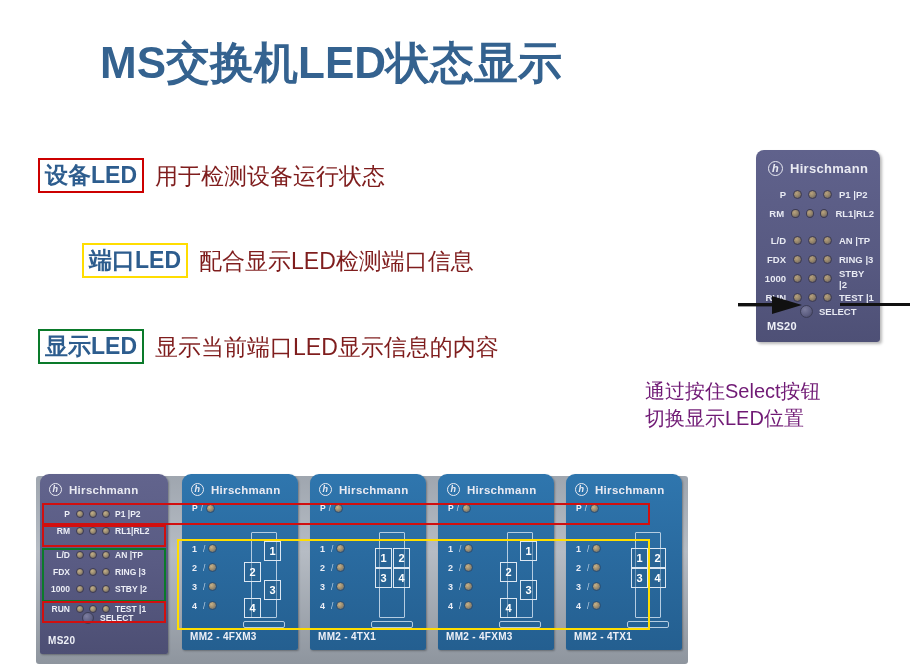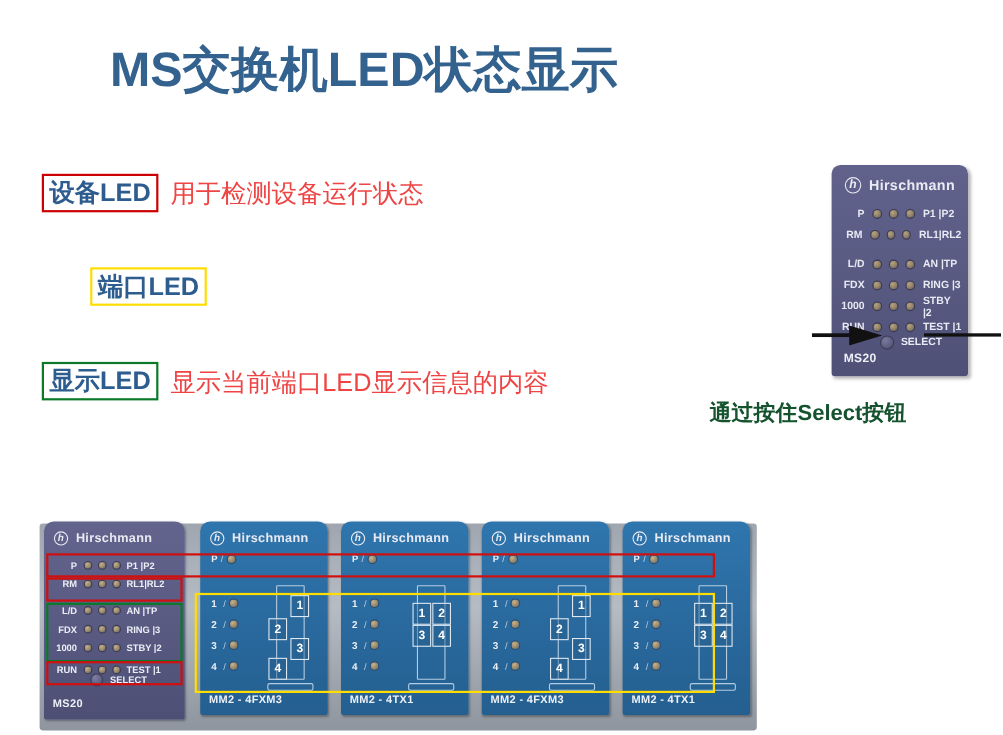--- a/index.html
+++ b/index.html
@@ -43,32 +43,32 @@
   .bullet-tag {
     font-size: 23px;
     font-weight: bold;
     color: #2d5d8e;
     padding: 2px 5px 3px 5px;
     border: 2px solid #cc0000;
     line-height: 1.15;
   }
   .bullet-desc {
     font-size: 23px;
-    color: #ef4444;
+    color: #7f1d1d;
     margin-left: 11px;
     line-height: 1.15;
   }
 
   
   #callout-text {
     position: absolute;
-    left: 645px; top: 363px;
+    left: 645px; top: 378px;
     font-size: 20px;
-    font-weight: bold;
-    color: #14532d;
+    font-weight: normal;
+    color: #701a75;
     line-height: 1.35;
     white-space: nowrap;
   }
 
   
   .device {
     position: absolute;
     border-radius: 8px 8px 3px 3px;
     box-shadow: 2px 2px 3px rgba(0,0,0,0.28);
     overflow: hidden;
@@ -302,20 +302,21 @@
 
   <div id="slide-title">MS交换机LED状态显示</div>
 
   <div class="bullet-row" id="bullet-0">
     <span class="bullet-tag" style="border-color:#cc0000;text-align:right;">设备LED</span>
     <span class="bullet-desc">用于检测设备运行状态</span>
   </div>
 
   <div class="bullet-row" id="bullet-1">
     <span class="bullet-tag" style="border-color:#ffdd00;">端口LED</span>
+    <span class="bullet-desc">配合显示LED检测端口信息</span>
   </div>
 
   <div class="bullet-row" id="bullet-2">
     <span class="bullet-tag" style="border-color:#0a7a2a;">显示LED</span>
     <span class="bullet-desc">显示当前端口LED显示信息的内容</span>
   </div>
 
   <div class="device" id="ms20-top">
     <div class="device-brandrow">
       <span class="brand-mark">h</span>
@@ -376,20 +377,21 @@
   </div>
 
   <svg id="select-arrow" viewBox="0 0 64 18">
     <rect x="0" y="7" width="36" height="3.4" fill="#111111"></rect>
     <polygon points="34,0 64,9 34,18" fill="#111111"></polygon>
   </svg>
   <div id="select-line-right"></div>
 
   <div id="callout-text">
     <div>通过按住Select按钮</div>
+    <div>切换显示LED位置</div>
   </div>
 
   <div id="rack">
     <div id="rack-base"></div>
 
     <div class="rack-mod purple" id="rack-mod-0">
       <div class="device-brandrow">
         <span class="brand-mark">h</span>
         <span>Hirschmann</span>
       </div>

